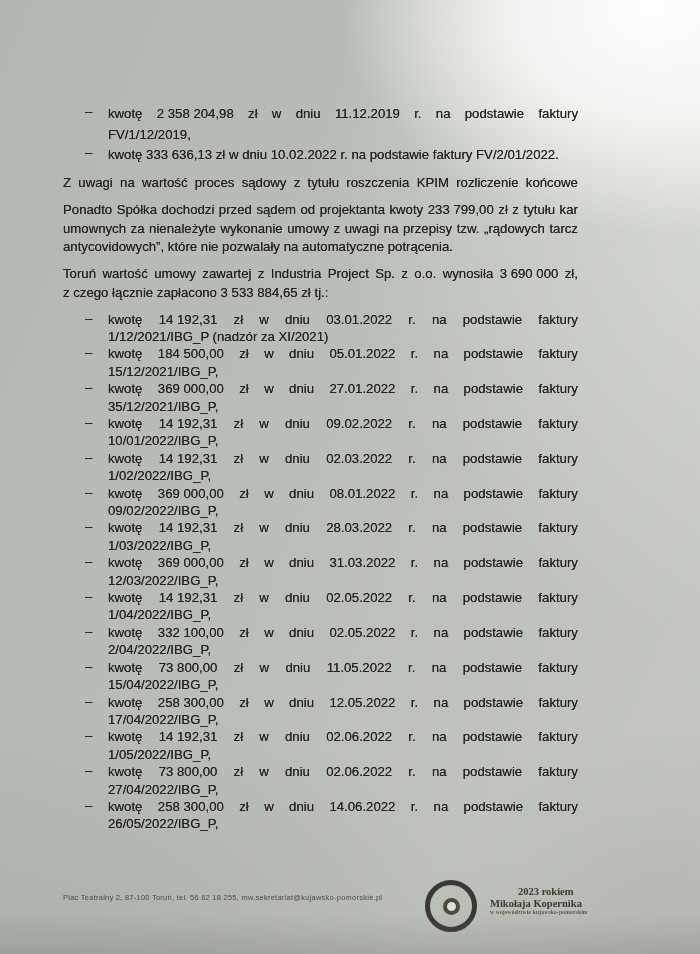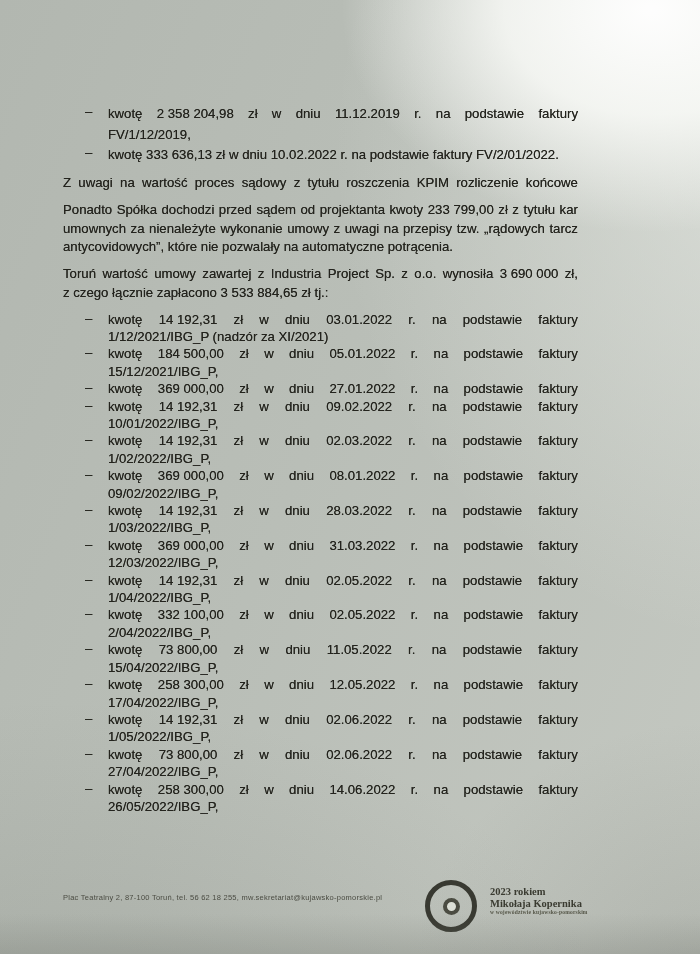--- a/index.html
+++ b/index.html
@@ -43,21 +43,21 @@
   .logo .ring-inner{
     position:absolute;left:50%;top:50%;width:17px;height:17px;margin:-8.5px 0 0 -8.5px;
     border:4px solid rgba(62,63,53,.92);border-radius:50%;box-sizing:border-box;
     background:#dcdfd6;
   }
   .logo-caption{
     position:absolute;left:490px;top:886px;color:#3a3b31;
     font-family:"Liberation Serif",serif;font-weight:bold;
     filter:blur(.35px);
   }
-  .logo-caption .cap-l1{font-size:10.5px;line-height:11.5px;}
+  .logo-caption .cap-l1{font-size:10.5px;line-height:11.5px;margin-left:28px;}
   .logo-caption .cap-l2{font-size:10.5px;line-height:11.5px;}
   .logo-caption .cap-l3{font-size:5.5px;line-height:7px;letter-spacing:.2px;color:#565749;filter:blur(.3px);}
   .bottom-shade{
     position:absolute;left:0;right:0;bottom:0;height:40px;pointer-events:none;
     background:linear-gradient(to top, rgba(115,119,111,.28), rgba(115,119,111,0));
   }
 </style>
 </head>
 <body>
 
@@ -203,20 +203,21 @@
               <span>369&nbsp;000,00</span>
               <span>zł</span>
               <span>w</span>
               <span>dniu</span>
               <span>27.01.2022</span>
               <span>r.</span>
               <span>na</span>
               <span>podstawie</span>
               <span>faktury</span>
             </div>
+            <div class="ln">35/12/2021/IBG_P,</div>
           </div>
         </li>
         <li>
           <span class="dash">–</span>
           <div class="li-body">
             <div class="ln just">
               <span>kwotę</span>
               <span>14&nbsp;192,31</span>
               <span>zł</span>
               <span>w</span>

